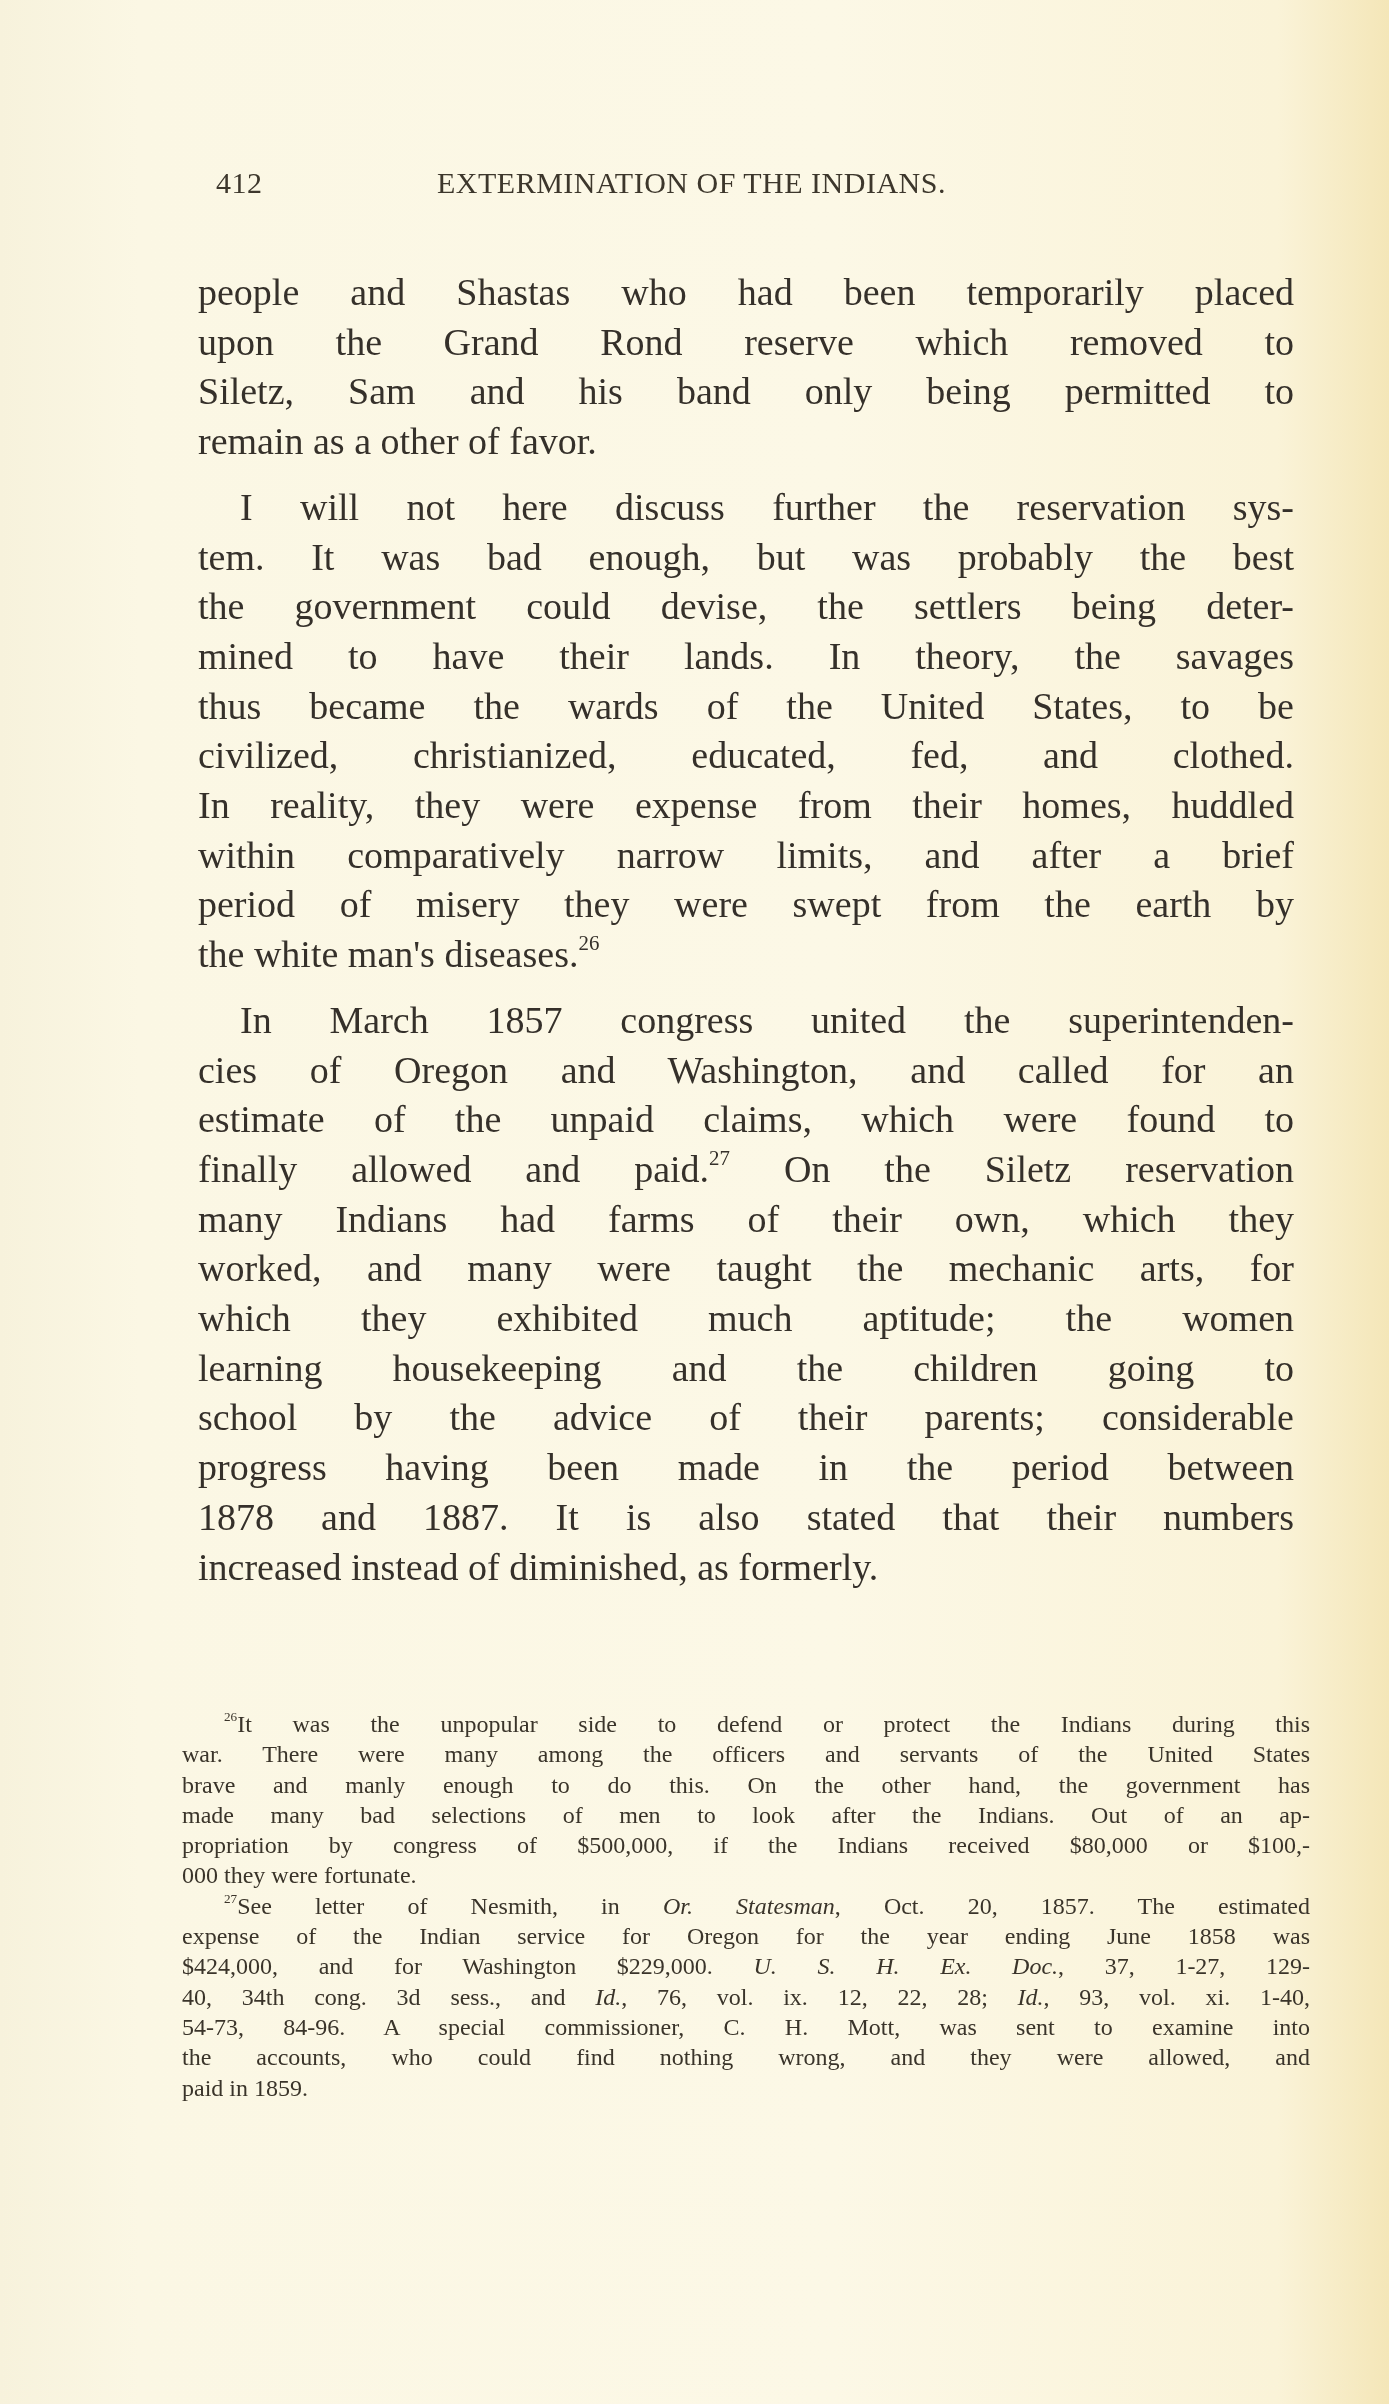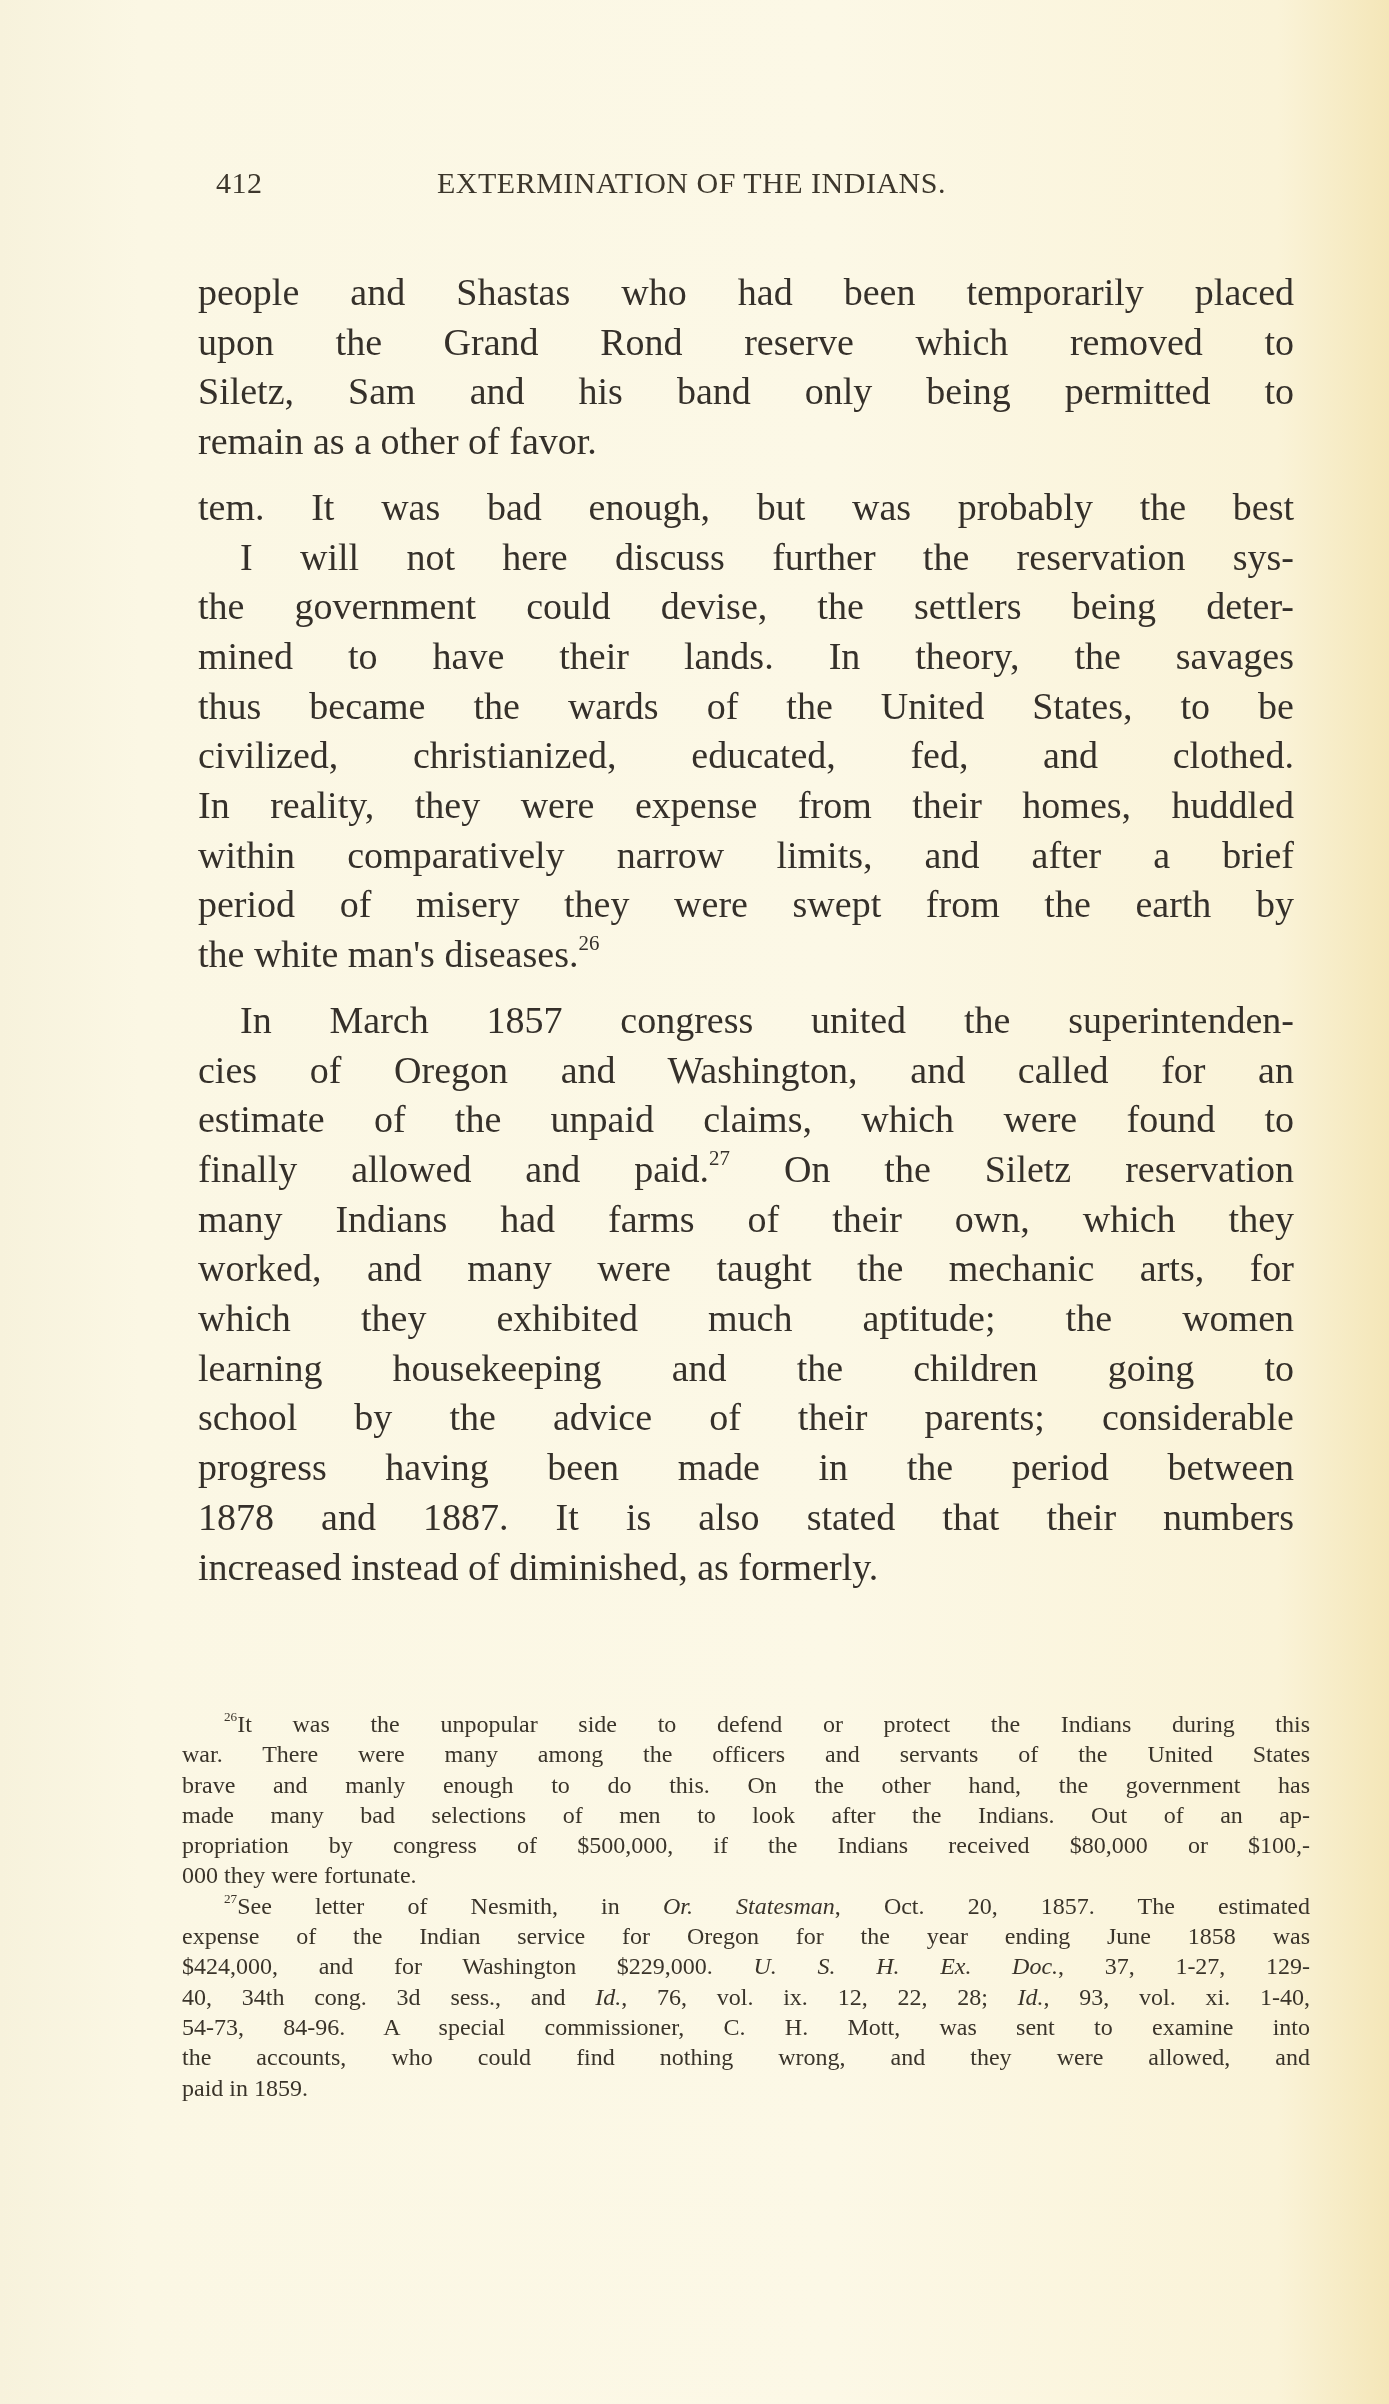--- a/index.html
+++ b/index.html
@@ -48,22 +48,22 @@
   </div>
 
   <div class="body-text">
     <p>
       <span class="line">people and Shastas who had been temporarily placed</span>
       <span class="line">upon the Grand Rond reserve which removed to</span>
       <span class="line">Siletz, Sam and his band only being permitted to</span>
       <span class="line last">remain as a other of favor.</span>
     </p>
     <p>
+      <span class="line" style="padding-left:42px">I will not here discuss further the reservation sys-</span>
       <span class="line">tem. It was bad enough, but was probably the best</span>
-      <span class="line" style="padding-left:42px">I will not here discuss further the reservation sys-</span>
       <span class="line">the government could devise, the settlers being deter-</span>
       <span class="line">mined to have their lands. In theory, the savages</span>
       <span class="line">thus became the wards of the United States, to be</span>
       <span class="line">civilized, christianized, educated, fed, and clothed.</span>
       <span class="line">In reality, they were expense from their homes, huddled</span>
       <span class="line">within comparatively narrow limits, and after a brief</span>
       <span class="line">period of misery they were swept from the earth by</span>
       <span class="line last"><span>the white man's diseases.</span><sup>26</sup></span>
     </p>
     <p>

